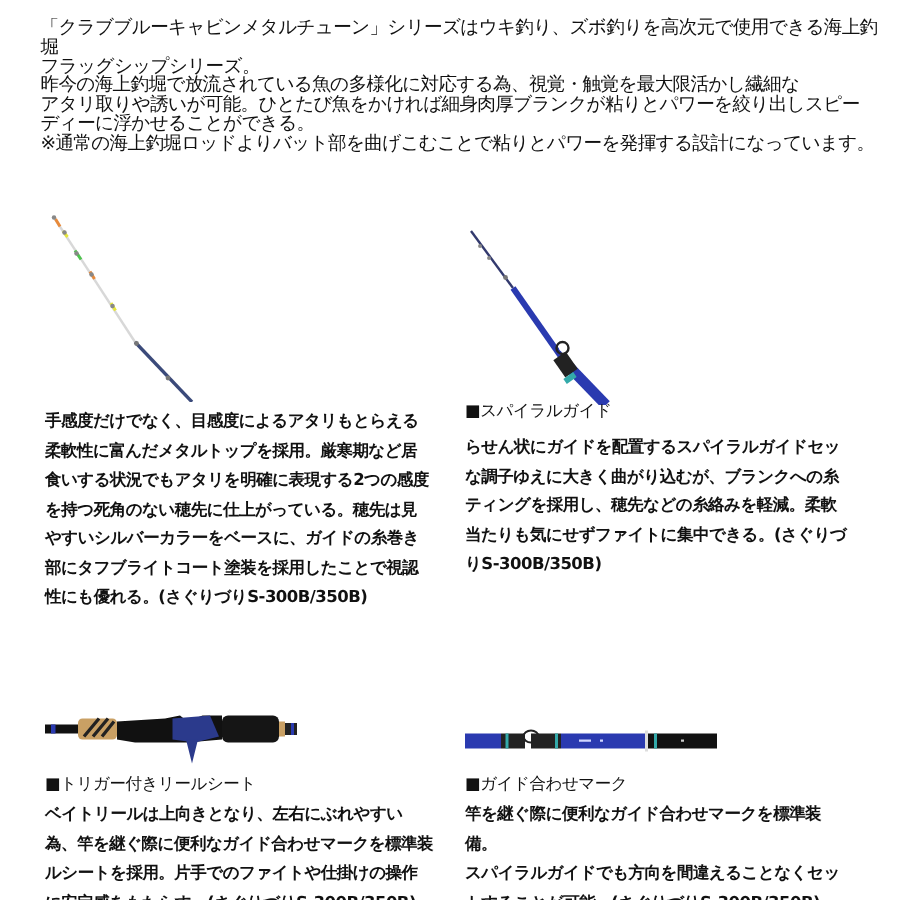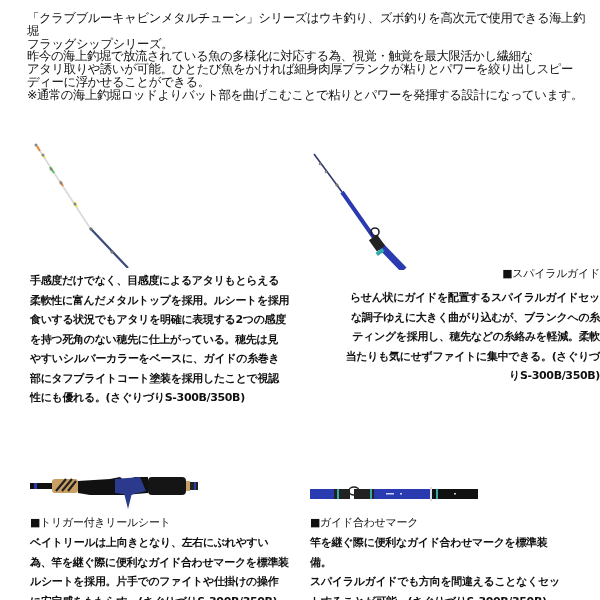--- a/index.html
+++ b/index.html
@@ -57,30 +57,30 @@
     <rect x="60" y="84" width="10" height="14" fill="#222" transform="rotate(-35 65 91)"></rect>
     <circle cx="63" cy="80" r="4" fill="none" stroke="#222" stroke-width="1.6"></circle>
     <circle cx="63" cy="80" r="2.2" fill="#fff"></circle>
     <rect x="64" y="98" width="8" height="4" fill="#3aa" transform="rotate(-35 68 100)"></rect>
   </svg>
 </div>
 
 <div class="feature" style="left:30px; top:265px;">
   <div class="body">
     <span>手感度だけでなく、目感度によるアタリもとらえる</span>
-    <span>柔軟性に富んだメタルトップを採用。ルシートを採用</span>
+    <span>柔軟性に富んだメタルトップを採用。厳寒期など居</span>
     <span>食いする状況でもアタリを明確に表現する2つの感度</span>
     <span>を持つ死角のない穂先に仕上がっている。穂先は見</span>
     <span>やすいシルバーカラーをベースに、ガイドの糸巻き</span>
     <span>部にタフブライトコート塗装を採用したことで視認</span>
     <span>性にも優れる。(さぐりづりS-300B/350B)</span>
   </div>
 </div>
 
-<div class="feature" style="left:310px; top:265px;text-align:right;">
+<div class="feature" style="left:310px; top:265px;">
   <div class="title">
     <span style="display:block">■スパイラルガイド</span>
   </div>
   <div class="body">
     <span>らせん状にガイドを配置するスパイラルガイドセッ</span>
     <span>な調子ゆえに大きく曲がり込むが、ブランクへの糸</span>
     <span>ティングを採用し、穂先などの糸絡みを軽減。柔軟</span>
     <span>当たりも気にせずファイトに集中できる。(さぐりづ</span>
     <span>りS-300B/350B)</span>
   </div>

